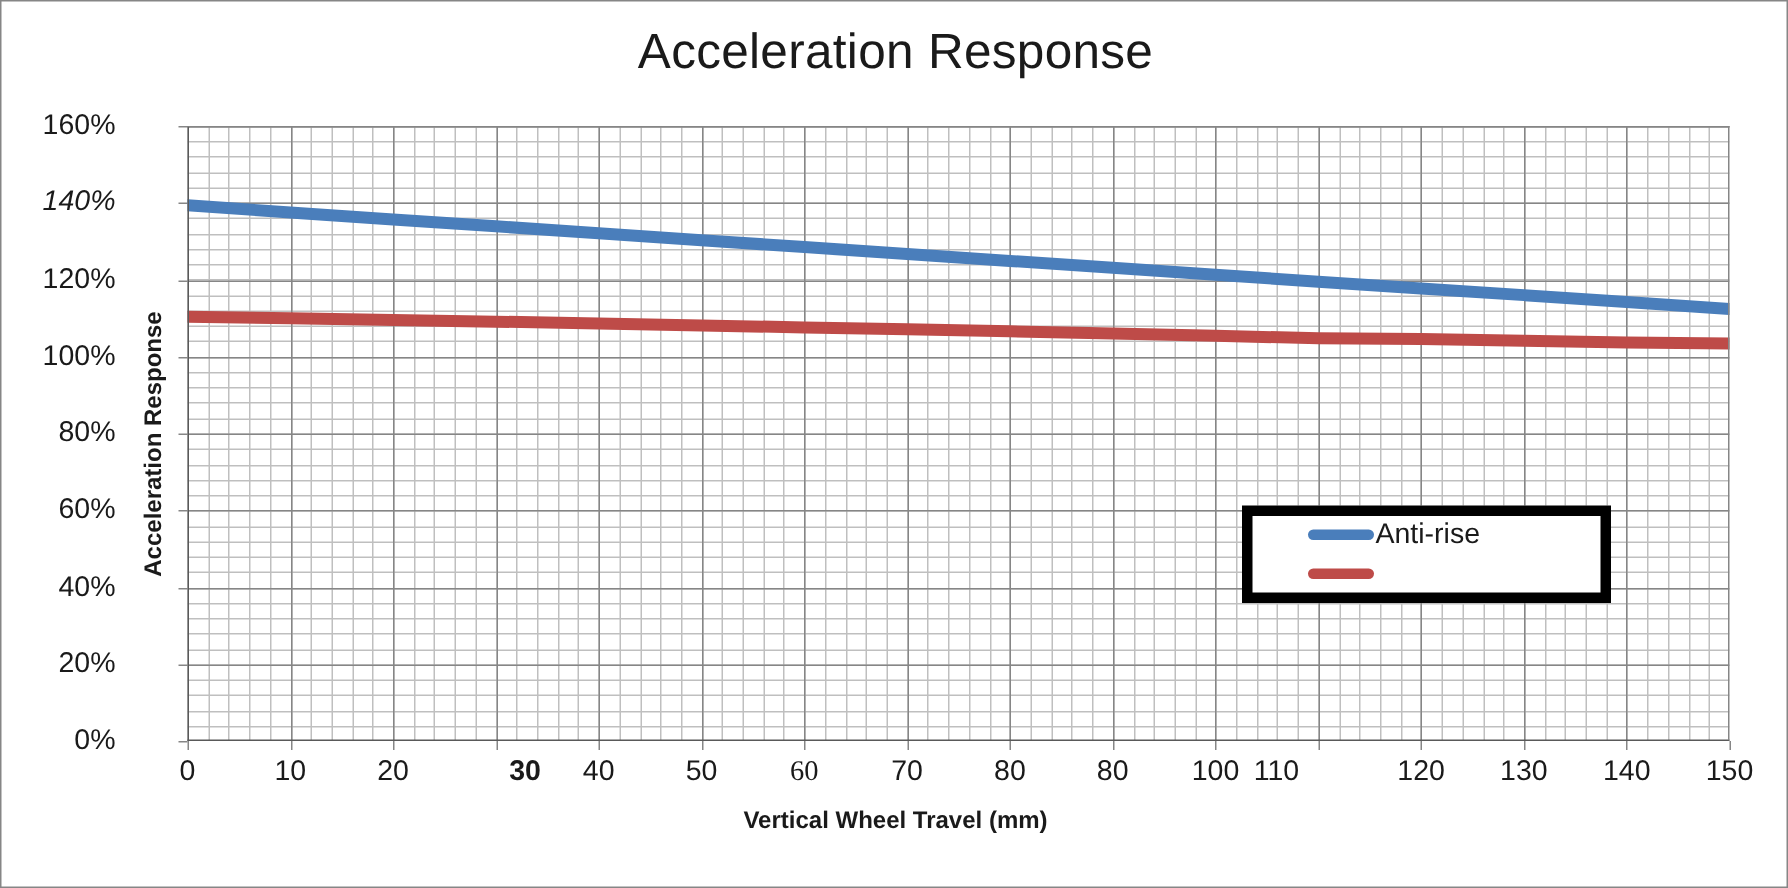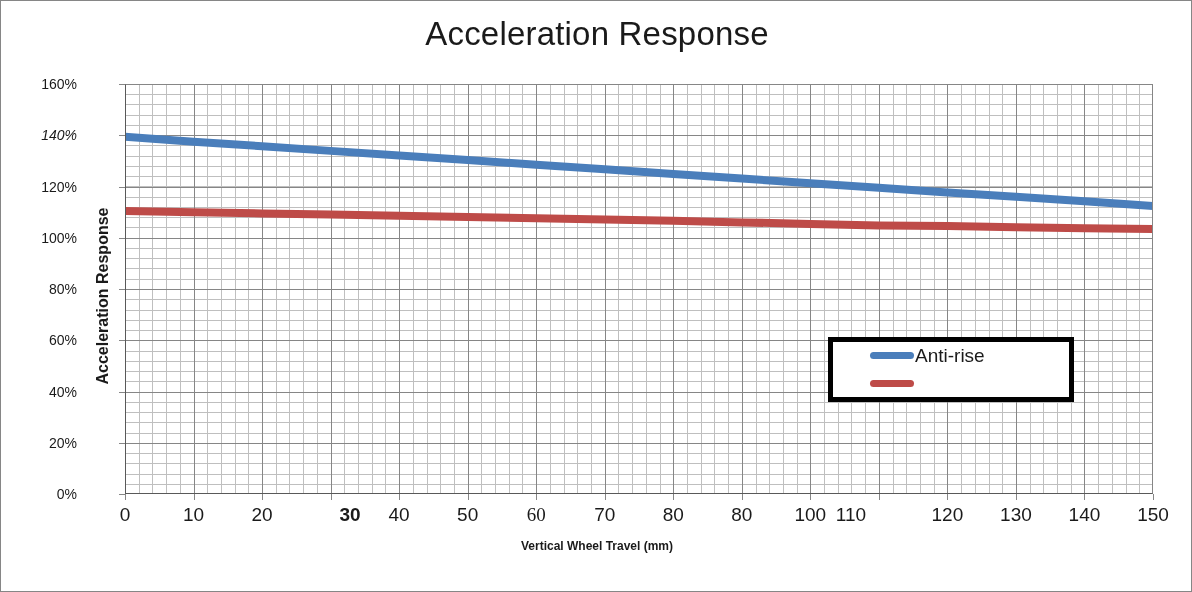--- a/index.html
+++ b/index.html
@@ -53,21 +53,21 @@
     border-right: 1px solid #868686;
     border-bottom: 1px solid #595959;
     border-left: 1px solid #595959;
     pointer-events: none;
   }
   
   .y-tick-label {
     position: absolute;
     right: 1114px;
     text-align: right;
-    font-size: 14px;
+    font-size: 19px;
     color: #1a1a1a;
     white-space: nowrap;
     transform: translateY(-50%);
   }
   .x-tick-label {
     position: absolute;
     top: 503px;
     text-align: center;
     font-size: 19px;
     color: #1a1a1a;
@@ -84,34 +84,34 @@
     font-weight: bold;
     color: #1a1a1a;
     white-space: nowrap;
   }
   #x-axis-title {
     position: absolute;
     left: 0;
     top: 538px;
     width: 1192px;
     text-align: center;
-    font-size: 12px;
+    font-size: 16px;
     font-weight: bold;
     color: #1a1a1a;
   }
   
   #legend {
     position: absolute;
     left: 703px;
     top: 253px;
     width: 246px;
     height: 65px;
     box-sizing: border-box;
     background: #ffffff;
-    border: 5px solid #000000;
+    border: 7px solid #000000;
     display: flex;
     flex-direction: column;
     justify-content: center;
     padding-left: 37px;
   }
   .legend-item {
     display: flex;
     align-items: center;
     height: 28px;
   }

